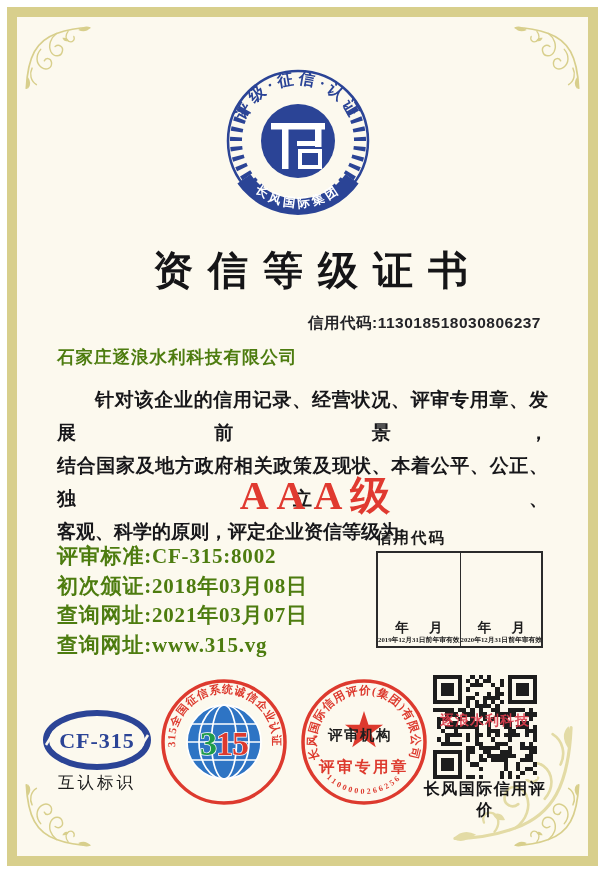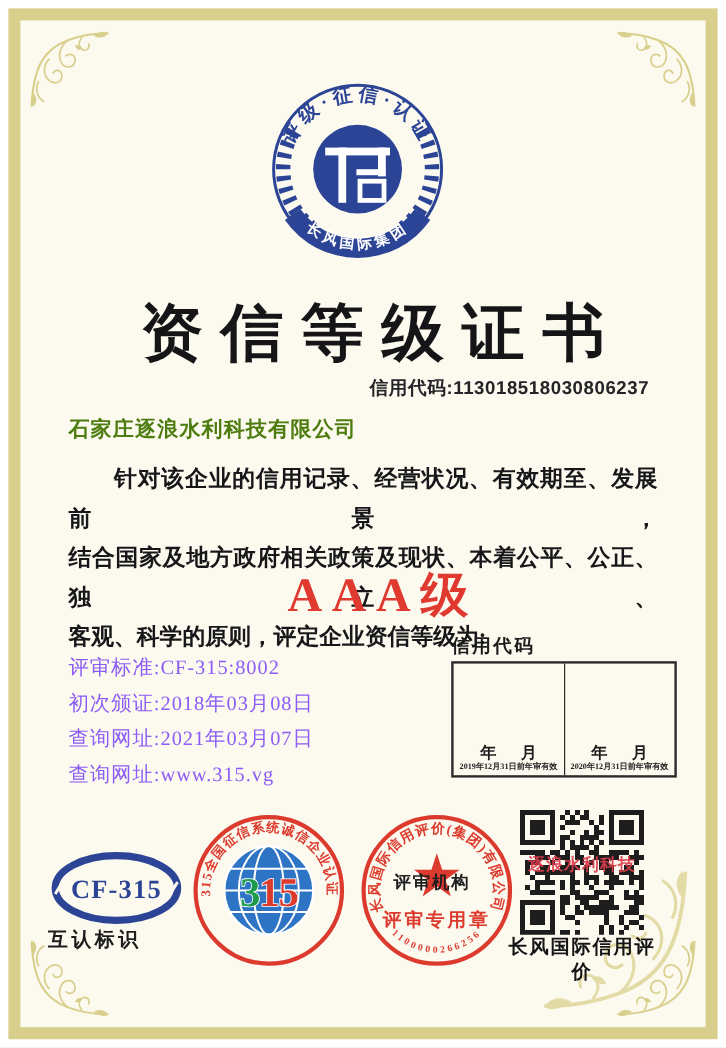--- a/index.html
+++ b/index.html
@@ -10,46 +10,46 @@
 
   
   .corner{position:absolute;width:72px;height:72px;color:#d8cf8c;}
   .c-tl{left:22px;top:22px;}
   .c-tr{right:22px;top:22px;transform:scaleX(-1);}
   .c-bl{left:22px;bottom:22px;transform:scaleY(-1);}
   .c-br{right:22px;bottom:22px;transform:scale(-1,-1);}
   .c-big{position:absolute;right:26px;bottom:24px;width:132px;height:132px;transform:scale(-1,-1);opacity:.8;color:#ddd494;}
 
   .title{position:absolute;left:0;right:0;top:243px;text-align:center;
-         font-family:"Liberation Sans",sans-serif;font-weight:900;font-size:52px;
+         font-family:"Liberation Sans",sans-serif;font-weight:900;font-size:40px;
          letter-spacing:15px;padding-left:31px;color:#151517;}
   .credit{position:absolute;right:64px;top:313px;font-family:"Liberation Sans",sans-serif;
           font-weight:700;font-size:15.5px;color:#242428;letter-spacing:.5px;}
   .company{position:absolute;left:57px;top:345px;font-family:"Liberation Sans",sans-serif;
            font-weight:700;font-size:17.5px;letter-spacing:1px;color:#4d7c0f;}
   .para{position:absolute;left:57px;right:57px;top:383px;font-size:19px;font-weight:700;
         line-height:33px;color:#17171a;}
   .para .ln{text-align:justify;text-align-last:justify;}
   .para .ln.first{text-indent:2em;}
   .para .ln.last{text-align-last:left;}
   .rating{position:absolute;left:0;right:0;top:468px;text-align:center;
           font-size:40px;font-weight:700;letter-spacing:8px;color:#e03a30;padding-left:33px;}
-  .fields{position:absolute;left:57px;top:542px;font-size:17px;font-weight:400;
-          line-height:29.5px;letter-spacing:.8px;color:#8b5cf6;}
+  .fields{position:absolute;left:57px;top:542px;font-size:21px;font-weight:700;
+          line-height:29.5px;letter-spacing:.8px;color:#4d7c0f;}
   .review-title{position:absolute;left:376px;top:528px;font-size:15.5px;font-weight:700;letter-spacing:2px;}
-  .review-table{position:absolute;left:376px;top:551px;width:188px;height:97px;
+  .review-table{position:absolute;left:376px;top:551px;width:167px;height:97px;
                 border:2px solid #2b2b2b;display:flex;box-sizing:border-box;}
   .review-cell{flex:1;display:flex;flex-direction:column;justify-content:flex-end;
                align-items:center;padding-bottom:2px;box-sizing:border-box;}
   .review-cell + .review-cell{border-left:1.5px solid #2b2b2b;}
   .ym{font-size:13.5px;font-weight:700;white-space:pre;line-height:14px;}
   .note{font-size:6.8px;font-weight:700;white-space:nowrap;line-height:9px;color:#222;}
 
-  .mutual{position:absolute;left:40px;top:772px;width:114px;
-          font-family:"Liberation Sans",sans-serif;font-weight:700;font-size:16.5px;letter-spacing:3px;}
+  .mutual{position:absolute;left:40px;top:772px;width:114px;text-align:center;
+          font-family:"Liberation Sans",sans-serif;font-weight:400;font-size:16.5px;letter-spacing:3px;}
   .qr-wrap{position:absolute;left:433px;top:675px;width:104px;height:104px;}
   .qr-overlay{position:absolute;left:433px;top:712px;width:104px;text-align:center;
               font-size:14px;font-weight:700;color:rgba(218,60,75,.92);letter-spacing:1px;}
   .qr-caption{position:absolute;left:421px;top:779px;width:128px;text-align:center;
               font-size:16px;font-weight:800;letter-spacing:1.5px;color:#151517;}
   svg text{font-family:"Liberation Serif",serif;}
 </style>
 </head>
 <body>
 
@@ -112,21 +112,21 @@
       <rect x="-1" y="0" width="24" height="5"></rect>
       <rect x="2" y="10" width="20" height="16" fill="none" stroke="#ffffff" stroke-width="4"></rect>
     </g>
   </svg>
 
   <div class="title">资信等级证书</div>
   <div class="credit">信用代码:113018518030806237</div>
   <div class="company">石家庄逐浪水利科技有限公司</div>
 
   <div class="para">
-    <div class="ln first">针对该企业的信用记录、经营状况、有效期至、发展前景，</div>
+    <div class="ln first">针对该企业的信用记录、经营状况、评审专用章、发展前景，</div>
     <div class="ln">结合国家及地方政府相关政策及现状、本着公平、公正、独立、</div>
     <div class="ln last">客观、科学的原则，评定企业资信等级为:</div>
   </div>
 
   <div class="rating">AAA级</div>
 
   <div class="fields">
     <div>评审标准:CF-315:8002</div>
     <div>初次颁证:2018年03月08日</div>
     <div>查询网址:2021年03月07日</div>

